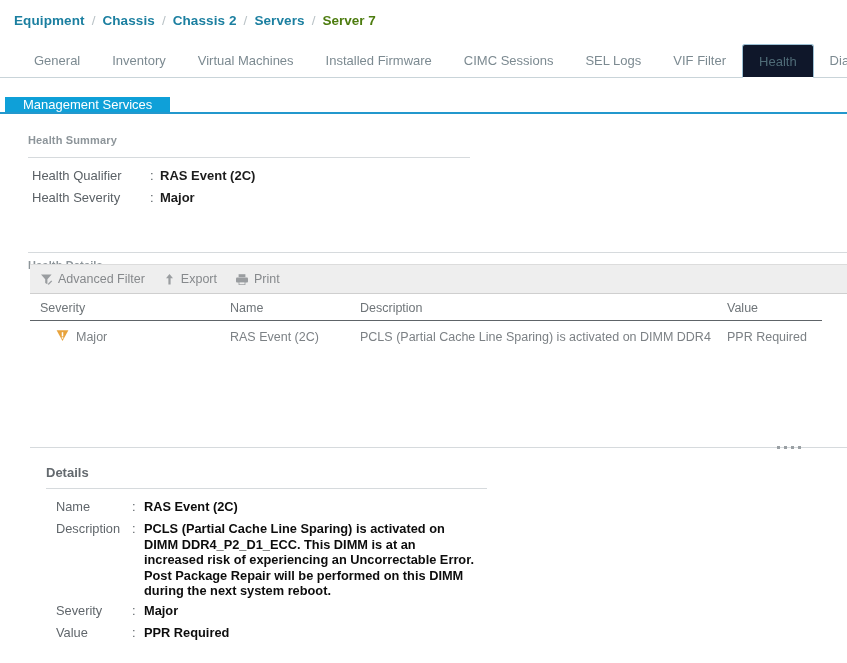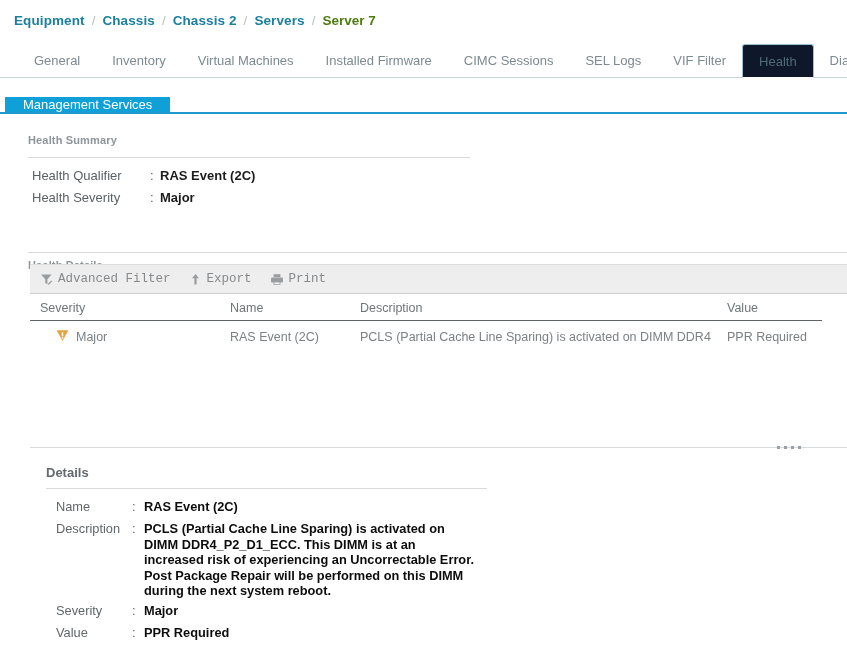--- a/index.html
+++ b/index.html
@@ -140,21 +140,20 @@
     padding-left: 10px;
   }
   .tbtn {
     display: flex; align-items: center;
     gap: 5px;
     margin-right: 18px;
     font-size: 12.5px;
     color: #86898c;
     cursor: pointer;
     user-select: none;
-    font-family: Liberation Mono, monospace;
   }
   .tbtn svg { display: block; }
 
   
   .tbl {
     position: absolute;
     left: 30px; top: 295px;
     width: 817px;
   }
   .tbl-head {

